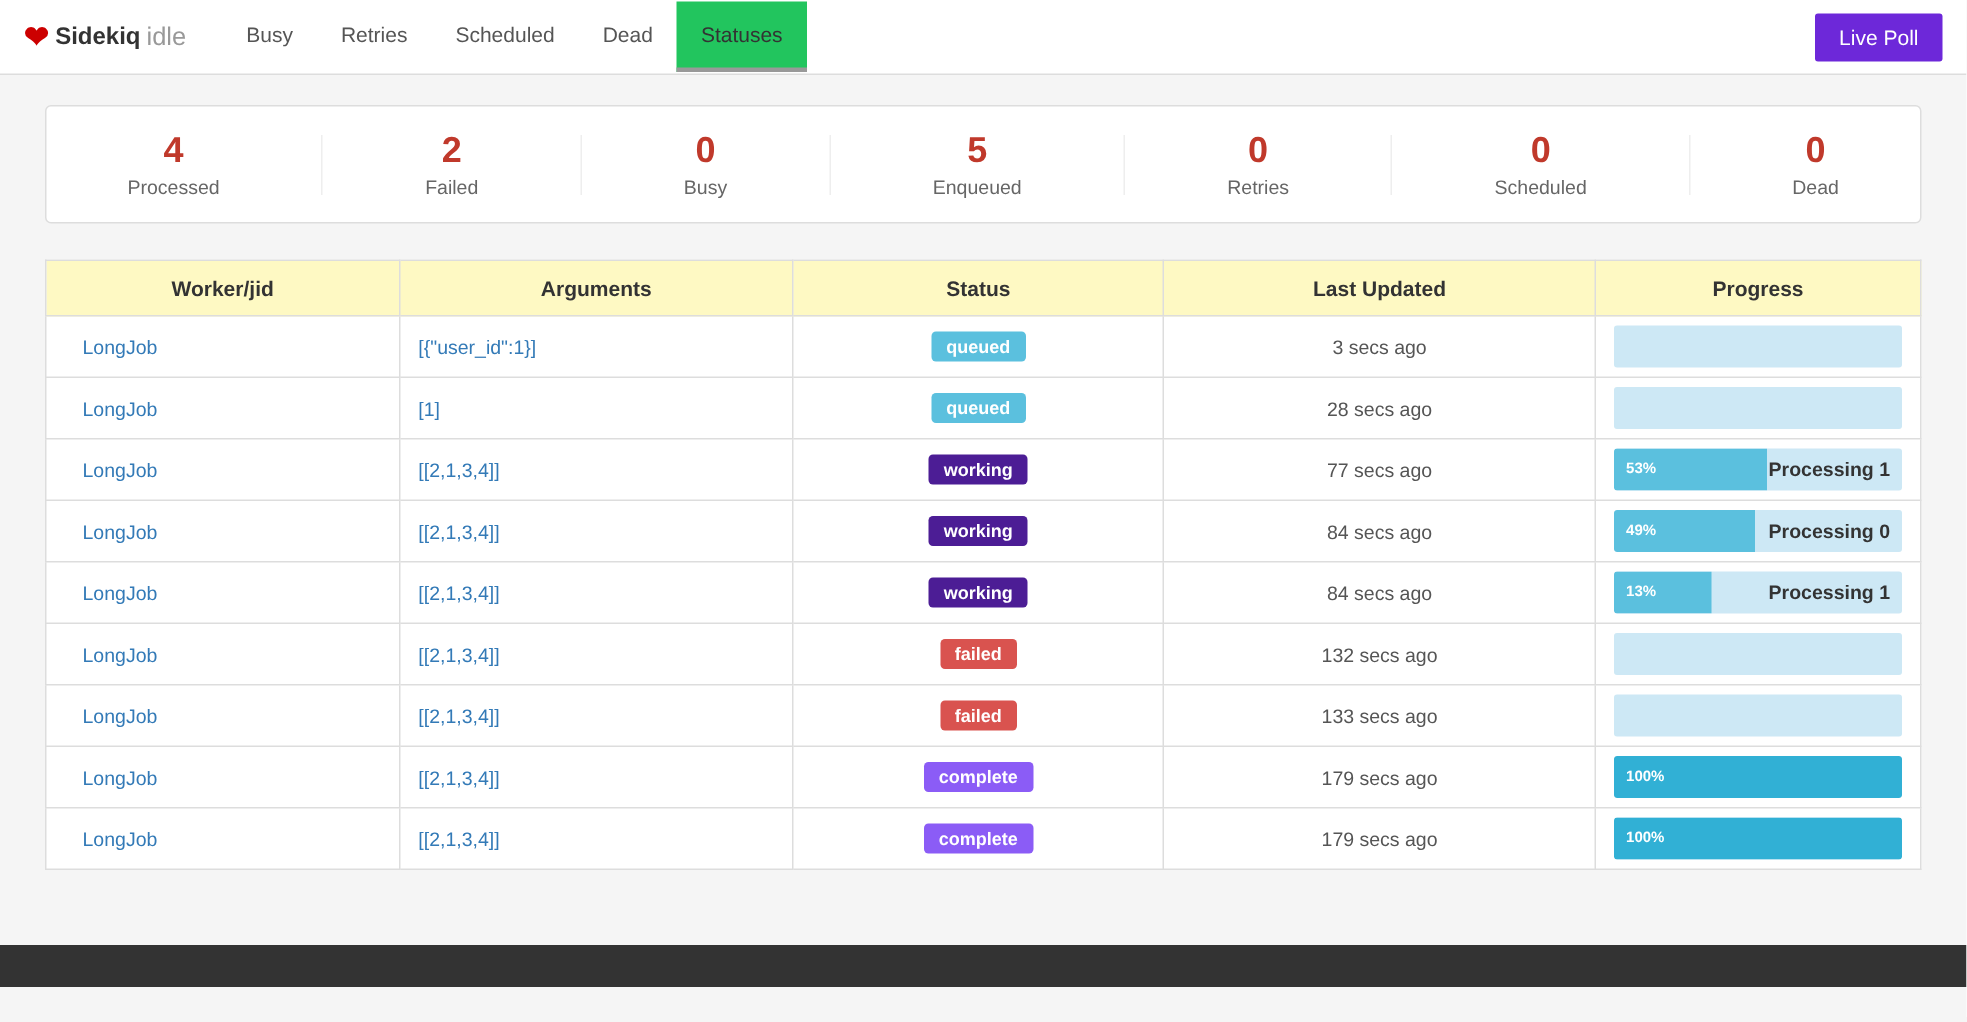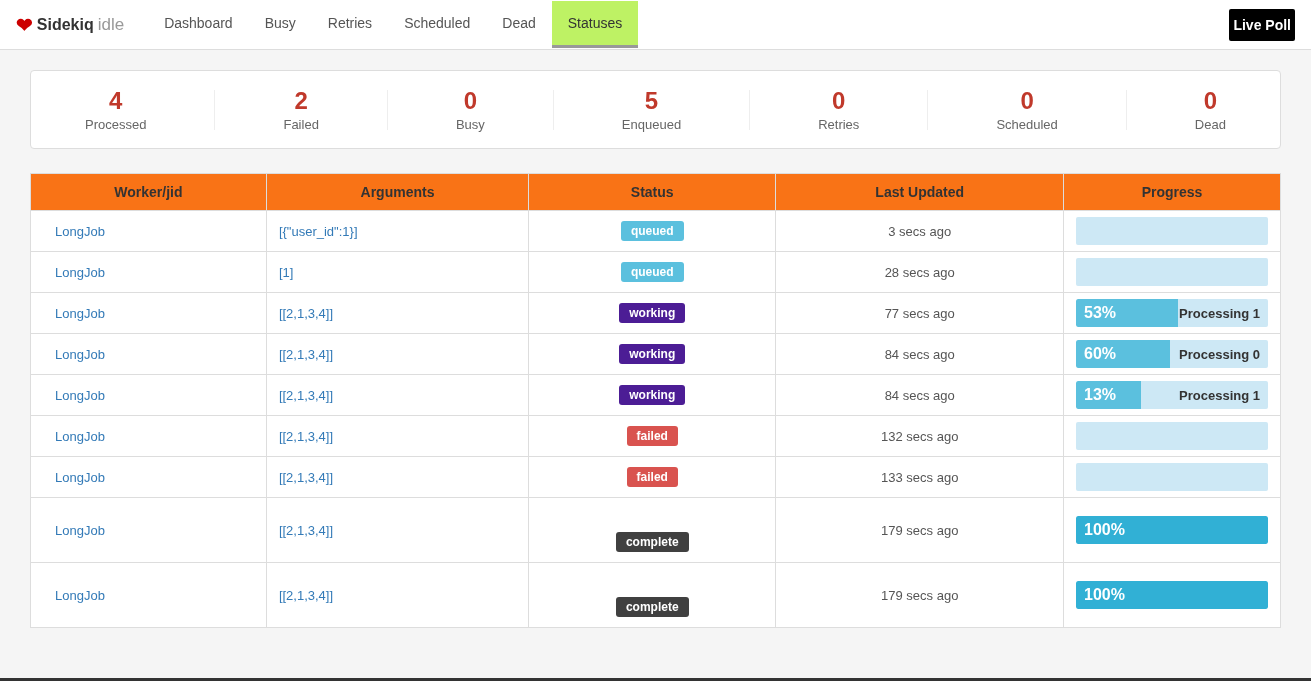--- a/index.html
+++ b/index.html
@@ -41,31 +41,31 @@
       gap: 0;
     }
     .nav-link {
       padding: 14px 16px;
       text-decoration: none;
       color: #555;
       font-size: 14px;
       border-bottom: 3px solid transparent;
     }
     .nav-link.active {
-      background: #bef264;
+      background: #22c55e;
       color: #333;
       border-bottom: 3px solid #999;
     }
     .live-poll-btn {
-      background: #000000;
+      background: #6d28d9;
       color: #fff;
       border: none;
-      padding: 8px 4px;
+      padding: 8px 16px;
       font-size: 14px;
-      font-weight: bold;
+      font-weight: normal;
       cursor: pointer;
       border-radius: 2px;
     }
 
     
     .main-content {
       padding: 20px 30px;
     }
 
     
@@ -108,21 +108,21 @@
     }
 
     
     .job-table {
       width: 100%;
       background: #fff;
       border: 1px solid #ddd;
       border-collapse: collapse;
     }
     .job-table th {
-      background: #f97316;
+      background: #fef9c3;
       border: 1px solid #ddd;
       padding: 10px 12px;
       text-align: center;
       font-weight: bold;
       font-size: 14px;
       color: #333;
     }
     .job-table td {
       border: 1px solid #ddd;
       padding: 10px 12px;
@@ -150,21 +150,21 @@
       display: inline-block;
       padding: 3px 10px;
       border-radius: 3px;
       font-size: 12px;
       color: #fff;
       font-weight: bold;
     }
     .badge-queued { background: #5bc0de; }
     .badge-working { background: #4c1d95; }
     .badge-failed { background: #d9534f; }
-    .badge-complete { background: #404040; margin-top: 24px; }
+    .badge-complete { background: #8b5cf6; }
 
     
     .progress-container {
       position: relative;
       background: #cde8f5;
       height: 28px;
       border-radius: 2px;
       overflow: hidden;
       width: 100%;
     }
@@ -174,21 +174,21 @@
       border-radius: 2px 0 0 2px;
       transition: width 0.3s;
     }
     .progress-bar.full { background: #31b0d5; border-radius: 2px; }
     .progress-label {
       position: absolute;
       left: 8px;
       top: 50%;
       transform: translateY(-50%);
       font-weight: bold;
-      font-size: 16px;
+      font-size: 10px;
       color: #fff;
     }
     .progress-text-right {
       position: absolute;
       right: 8px;
       top: 50%;
       transform: translateY(-50%);
       font-weight: bold;
       font-size: 13px;
       color: #333;
@@ -209,21 +209,20 @@
 </head>
 <body>
 
 <nav class="navbar">
   <a class="navbar-brand" href="#">
     <span class="logo-icon">❤</span>
     <span>Sidekiq</span>
     <span class="idle-text">idle</span>
   </a>
   <div class="nav-links" id="nav-links-container">
-  <a href="#" class="nav-link">Dashboard</a>
       <a href="#" class="nav-link">Busy</a>
       <a href="#" class="nav-link">Retries</a>
       <a href="#" class="nav-link">Scheduled</a>
       <a href="#" class="nav-link">Dead</a>
       <a href="#" class="nav-link active">Statuses</a>
     </div>
   <button class="live-poll-btn">Live Poll</button>
 </nav>
 
 <div class="main-content">
@@ -313,21 +312,21 @@
           </td>
         </tr>
         <tr>
           <td>LongJob</td>
           <td>[[2,1,3,4]]</td>
           <td><span class="badge badge-working">working</span></td>
           <td>84 secs ago</td>
           <td style="padding: 6px 12px;">
             <div class="progress-container">
               <div class="progress-bar" style="width: 49%;"></div>
-              <span class="progress-label">60%</span>
+              <span class="progress-label">49%</span>
               <span class="progress-text-right">Processing 0</span>
             </div>
           </td>
         </tr>
         <tr>
           <td>LongJob</td>
           <td>[[2,1,3,4]]</td>
           <td><span class="badge badge-working">working</span></td>
           <td>84 secs ago</td>
           <td style="padding: 6px 12px;">

